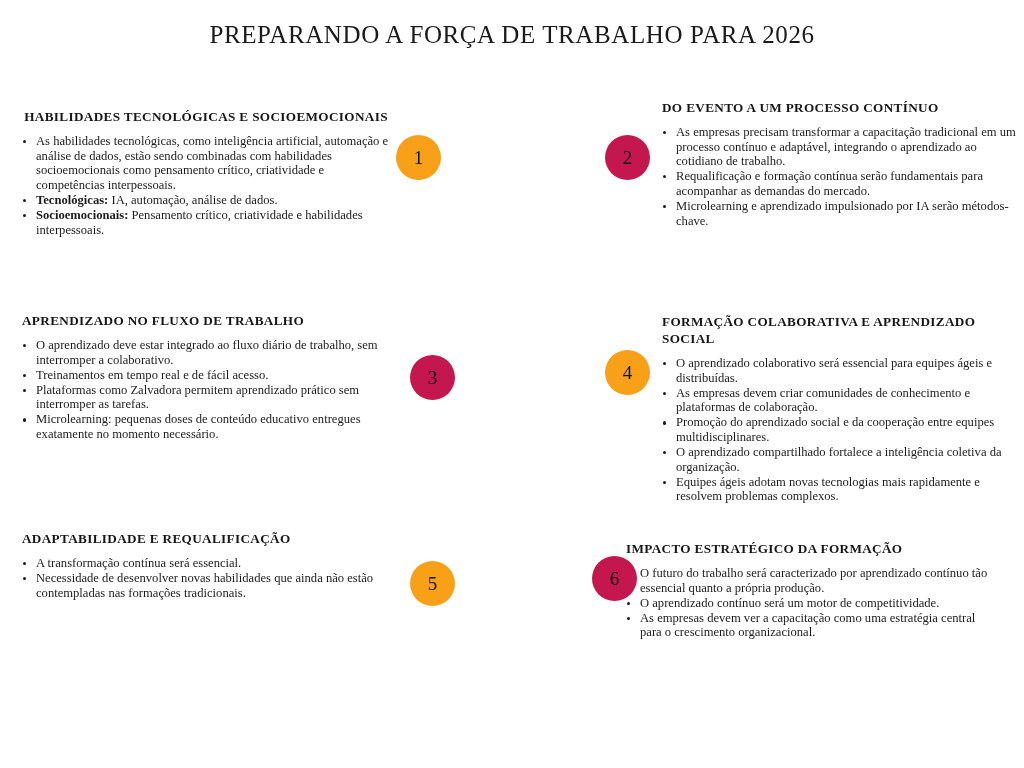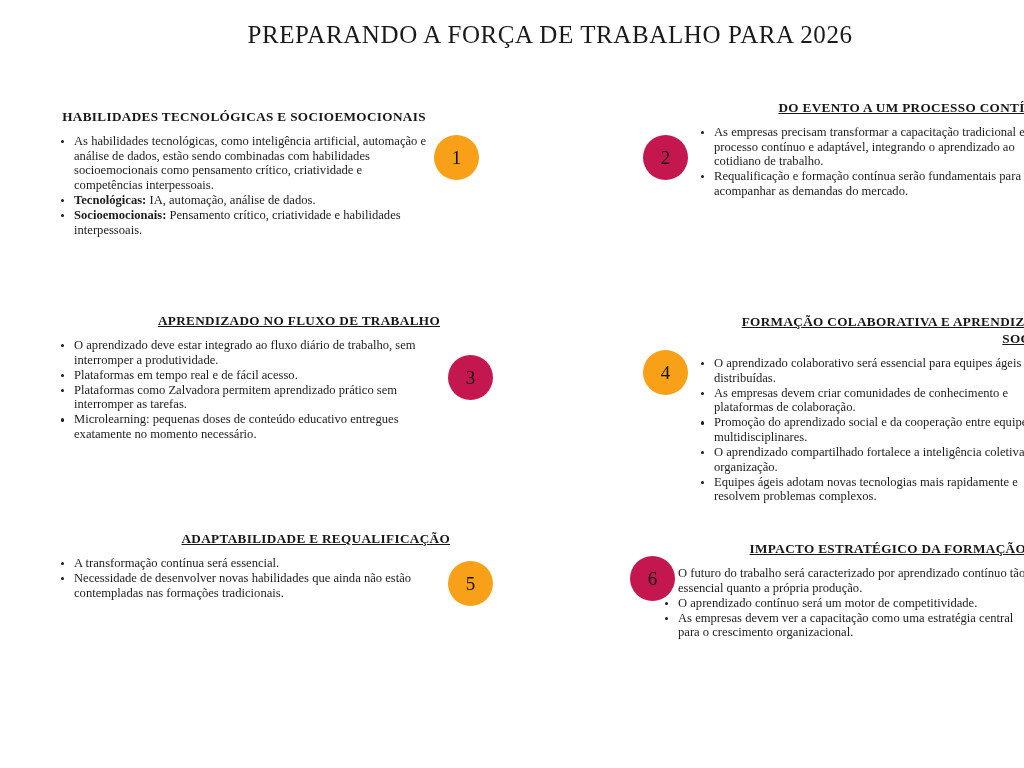--- a/index.html
+++ b/index.html
@@ -13,21 +13,20 @@
     font-family: "Liberation Serif", "DejaVu Serif", serif;
     color: #1b1b1b;
     overflow: hidden;
     position: relative;
   }
 
   .canvas {
     position: relative;
     width: 960px;
     height: 768px;
-    margin-left: 38px;
   }
 
   
   .page-title {
     position: absolute;
     left: 0;
     top: 20px;
     width: 1024px;
     text-align: center;
     font-family: "Liberation Serif", "DejaVu Serif", serif;
@@ -45,21 +44,21 @@
   .block-heading {
     font-family: "Liberation Serif", "DejaVu Serif", serif;
     font-weight: bold;
     font-size: 13.2px;
     letter-spacing: 0.35px;
     color: #171717;
     line-height: 17px;
     margin: 0 0 9px 0;
   }
   .heading-left   { text-align: center; }
-  .heading-center { text-align: right; text-decoration: underline; }
+  .heading-center { text-align: left; }
 
   ul.bullets {
     list-style: none;
     margin: 0;
     padding: 0;
   }
   ul.bullets > li {
     position: relative;
     padding-left: 14px;
     font-size: 12.6px;
@@ -133,29 +132,30 @@
         <li><b>Socioemocionais:</b> Pensamento crítico, criatividade e habilidades interpessoais.</li>
       </ul>
   </div>
   <div class="num-circle" id="circle-1" style="background: rgb(247, 160, 24);">1</div>
 
   <div class="block" id="block-2">
     <div class="block-heading heading-center">DO EVENTO A UM PROCESSO CONTÍNUO</div>
     <ul class="bullets">
         <li>As empresas precisam transformar a capacitação tradicional em um processo contínuo e adaptável, integrando o aprendizado ao cotidiano de trabalho.</li>
         <li>Requalificação e formação contínua serão fundamentais para acompanhar as demandas do mercado.</li>
+        <li>Microlearning e aprendizado impulsionado por IA serão métodos-chave.</li>
       </ul>
   </div>
   <div class="num-circle" id="circle-2" style="background: rgb(196, 22, 79);">2</div>
 
   <div class="block" id="block-3">
     <div class="block-heading heading-center">APRENDIZADO NO FLUXO DE TRABALHO</div>
     <ul class="bullets">
-        <li>O aprendizado deve estar integrado ao fluxo diário de trabalho, sem interromper a produtividade.</li>
-        <li>Plataformas em tempo real e de fácil acesso.</li>
+        <li>O aprendizado deve estar integrado ao fluxo diário de trabalho, sem interromper a colaborativo.</li>
+        <li>Treinamentos em tempo real e de fácil acesso.</li>
         <li>Plataformas como Zalvadora permitem aprendizado prático sem interromper as tarefas.</li>
         <li>Microlearning: pequenas doses de conteúdo educativo entregues exatamente no momento necessário.</li>
       </ul>
   </div>
   <div class="num-circle" id="circle-3" style="background: rgb(196, 22, 79);">3</div>
 
   <div class="block" id="block-4">
     <div class="block-heading heading-center">FORMAÇÃO COLABORATIVA E APRENDIZADO SOCIAL</div>
     <ul class="bullets">
         <li>O aprendizado colaborativo será essencial para equipes ágeis e distribuídas.</li>

